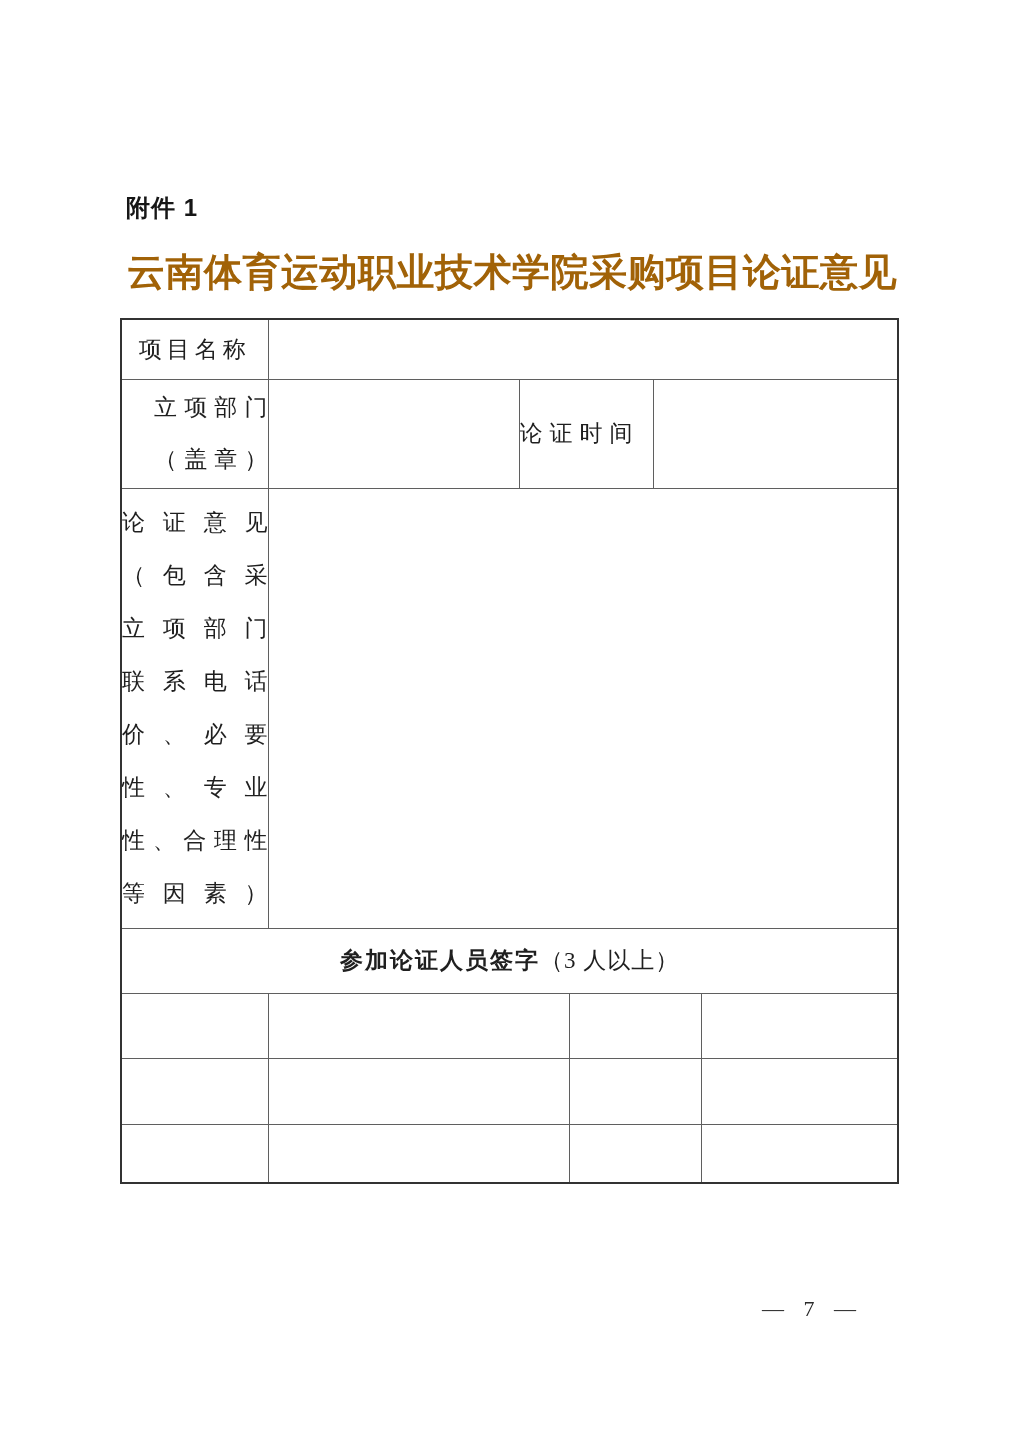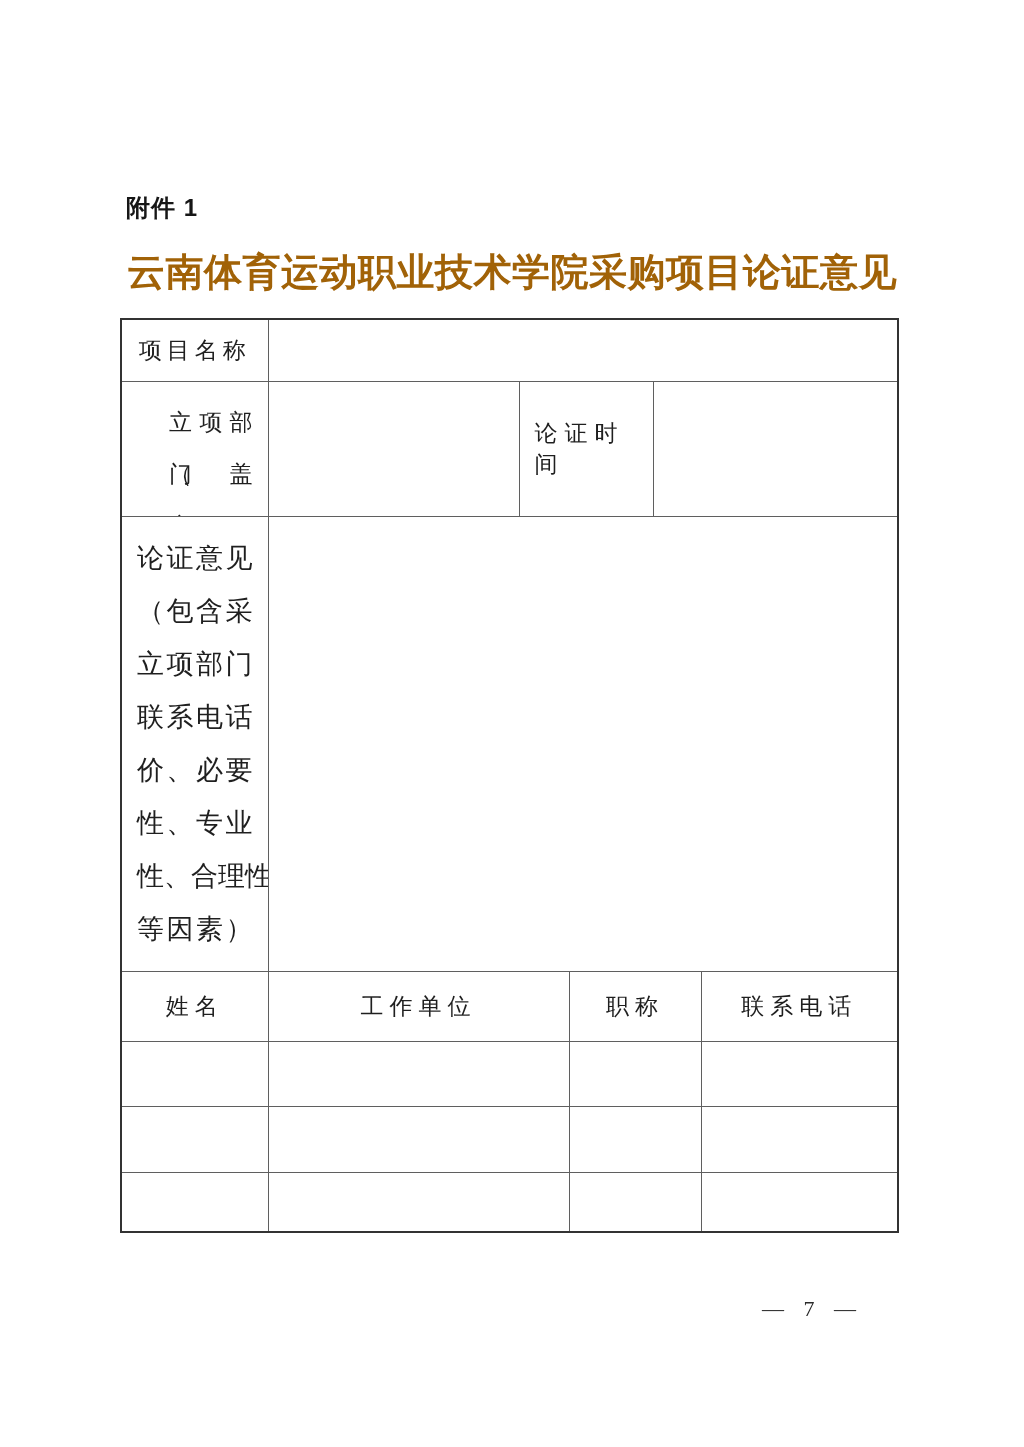--- a/index.html
+++ b/index.html
@@ -26,21 +26,21 @@
     font-family:"Liberation Serif", serif;
   }
   table.form-table {
     position:absolute; left:120px; top:318px;
     width:777px;
     border-collapse:collapse; table-layout:fixed;
     border:2px solid #333333;
   }
   table.form-table td {
     border:1px solid #5f5f5f;
-    padding:15px;
+    padding:0;
     font-size:23px;
     color:#1f1f1f;
     vertical-align:middle;
     overflow:hidden;
   }
   td.lbl-center {
     text-align:center;
     letter-spacing:5px;
     padding-left:5px;
   }
@@ -49,21 +49,21 @@
   .dept-line {
     height:52px; line-height:52px;
     text-align:justify; text-align-last:justify;
     font-size:23px;
     margin-left:32px;
   }
   td.opinion-cell { vertical-align:top; padding:8px 13px 0 13px; }
   .opinion-line {
     height:53px; line-height:53px;
     text-align:justify; text-align-last:justify;
-    font-size:27px; white-space:nowrap;
+    font-size:23px; white-space:nowrap;
   }
   td.section-cell { text-align:center; font-size:26px; }
   .section-bold { font-weight:bold; letter-spacing:2px; }
   .section-rest { font-weight:normal; letter-spacing:1px; }
   td.col-header {
     text-align:center; font-size:23px;
     letter-spacing:6px; padding-left:6px;
   }
   .page-number {
     position:absolute; left:762px; top:1296px;
@@ -114,27 +114,26 @@
         <div class="opinion-line">立项部门</div>
         <div class="opinion-line">联系电话</div>
         <div class="opinion-line">价、必要</div>
         <div class="opinion-line">性、专业</div>
         <div class="opinion-line">性、合理性</div>
         <div class="opinion-line">等因素）</div>
       </td>
       <td colspan="5"></td>
     </tr>
 
+    <tr style="height:65px">
+      <td colspan="6" class="section-cell">
+        <span class="section-bold">参加论证人员签字</span><span class="section-rest">（3 人以上）</span>
+      </td>
+    </tr>
 
-    <tr style="height:70px">
-      <td class="col-header">姓名</td>
-      <td colspan="2" class="col-header">工作单位</td>
-      <td colspan="2" class="col-header">职称</td>
-      <td class="col-header">联系电话</td>
-    </tr>
 
     <tr style="height:65px">
       <td></td>
       <td colspan="2"></td>
       <td colspan="2"></td>
       <td></td>
     </tr>
 
     <tr style="height:66px">
       <td></td>

